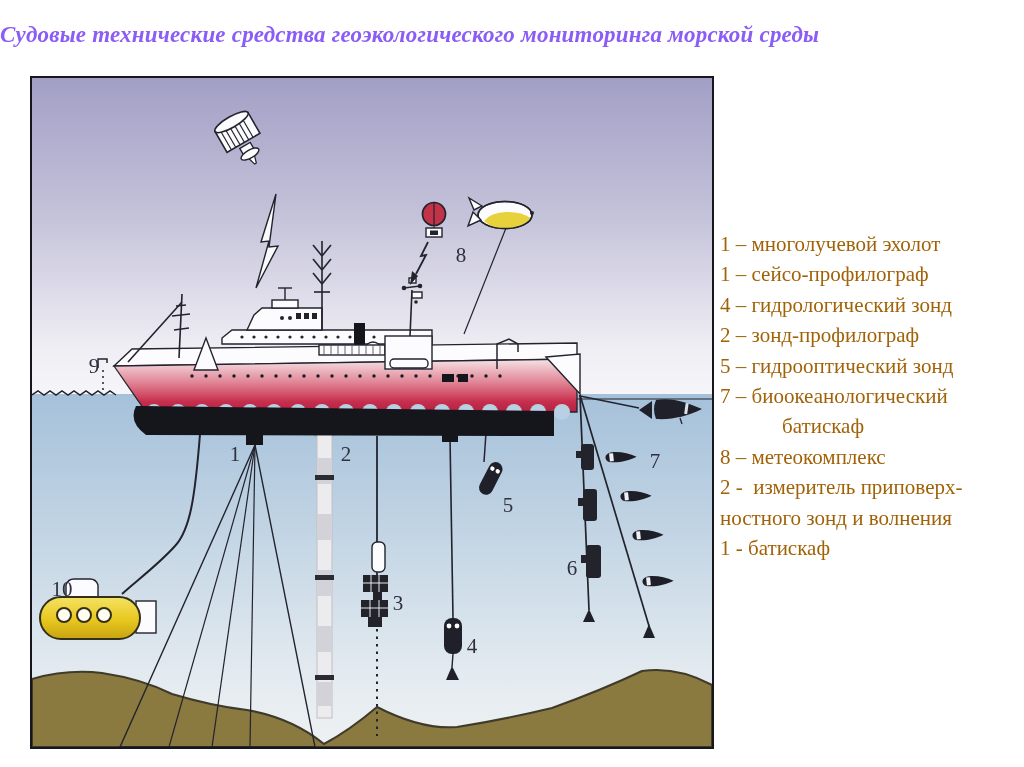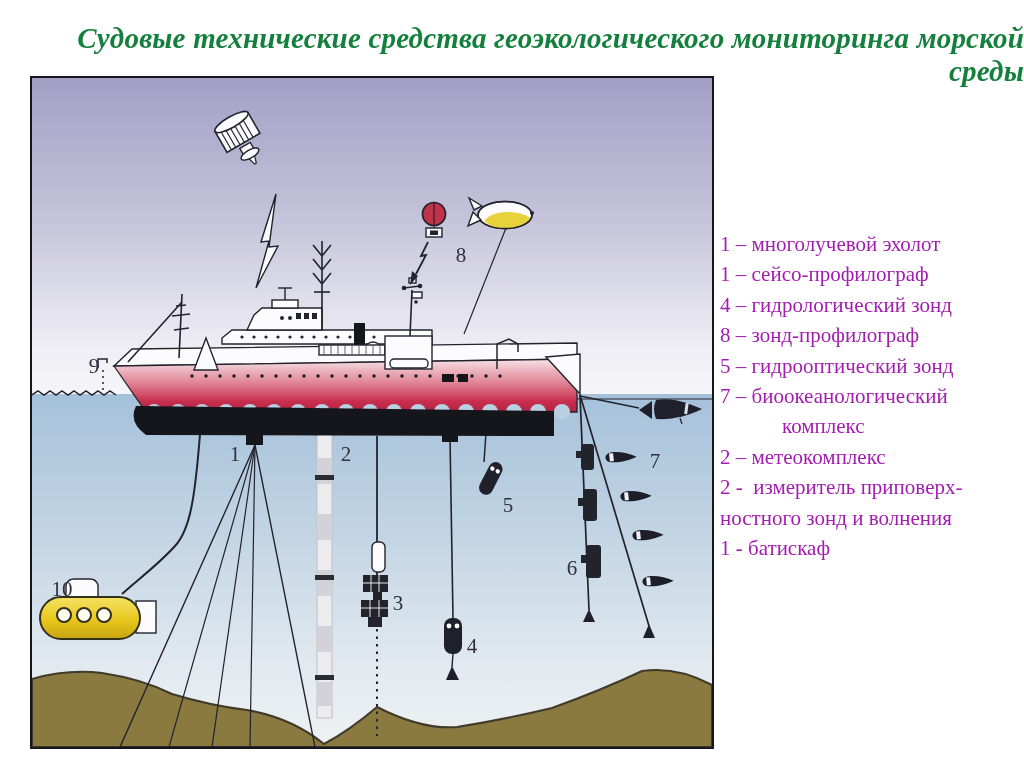--- a/index.html
+++ b/index.html
@@ -1,23 +1,23 @@
 <!DOCTYPE html>
 <html style="--c-sky-top: #a29fc6; --c-sky-bottom: #f6f5f9; --c-water-top: #a5c1da; --c-water-bottom: #eef1f3; --c-seafloor: #8a7a40; --c-hull-red: #c82f4e; --c-hull-black: #15151c; --c-submarine-yellow: #e8c71e; --c-balloon-red: #c23248; --c-blimp-yellow: #e8d23c; --c-outline: #23232e; --c-label: #2f2f3f;"><head>
 <meta charset="utf-8">
 <style>
   html,body{margin:0;padding:0;background:#ffffff;width:1024px;height:767px;overflow:hidden;
     font-family:"Liberation Serif","DejaVu Serif",serif;}
   #page{position:relative;width:1024px;height:767px;background:#fff;}
-  #title{position:absolute;left:0;top:22px;width:1024px;text-align:right;
-    font-size:29px;font-weight:bold;font-style:italic;color:#15803d;letter-spacing:0.2px;}
+  #title{position:absolute;left:0;top:22px;width:1024px;text-align:left;
+    font-size:23px;font-weight:bold;font-style:italic;color:#8b5cf6;letter-spacing:0.2px;}
   #diagram-box{position:absolute;left:30px;top:76px;width:680px;height:669px;
     border:2px solid #16161c;background:#fff;}
   #diagram-box svg{display:block;}
-  #legend{position:absolute;left:720px;top:229px;width:300px;color:#a21caf;}
+  #legend{position:absolute;left:720px;top:229px;width:300px;color:#a16207;}
   .legend-line{font-size:21px;line-height:30.4px;white-space:pre;}
   .legend-line.indent{padding-left:62px;}
   
   .ln{stroke:#23232e;fill:none;}
   .wh{fill:#fcfcfe;stroke:#23232e;stroke-width:1.4;}
   .bk{fill:var(--c-hull-black,#15151c);stroke:none;}
   .dlabel{font-family:"Liberation Serif","DejaVu Serif",serif;font-size:21px;
     fill:var(--c-label,#2f2f3f);text-anchor:middle;}
 </style>
 </head>
@@ -364,30 +364,30 @@
   </div>
 
   <div id="legend">
 
       <div class="legend-line">1 – многолучевой эхолот</div>
 
       <div class="legend-line">1 – сейсо-профилограф</div>
 
       <div class="legend-line">4 – гидрологический зонд</div>
 
-      <div class="legend-line">8 – зонд-профилограф</div>
+      <div class="legend-line">2 – зонд-профилограф</div>
 
       <div class="legend-line">5 – гидрооптический зонд</div>
 
 
       <div class="legend-line">7 – биоокеанологический</div>
 
-      <div class="legend-line indent">комплекс</div>
-
-      <div class="legend-line">2 – метеокомплекс</div>
+      <div class="legend-line indent">батискаф</div>
+
+      <div class="legend-line">8 – метеокомплекс</div>
 
       <div class="legend-line">2 -  измеритель приповерх-</div>
 
       <div class="legend-line">ностного зонд и волнения</div>
 
       <div class="legend-line">1 - батискаф</div>
     </div>
 
 </div>
 

